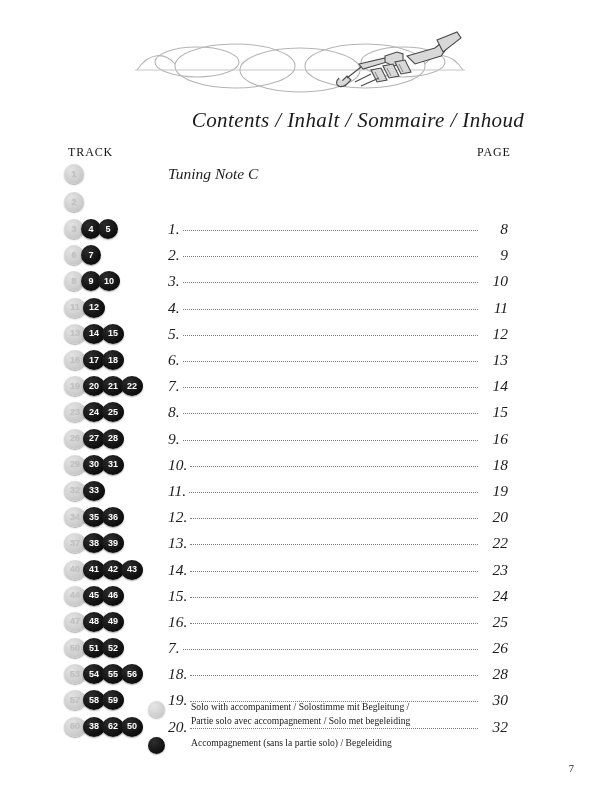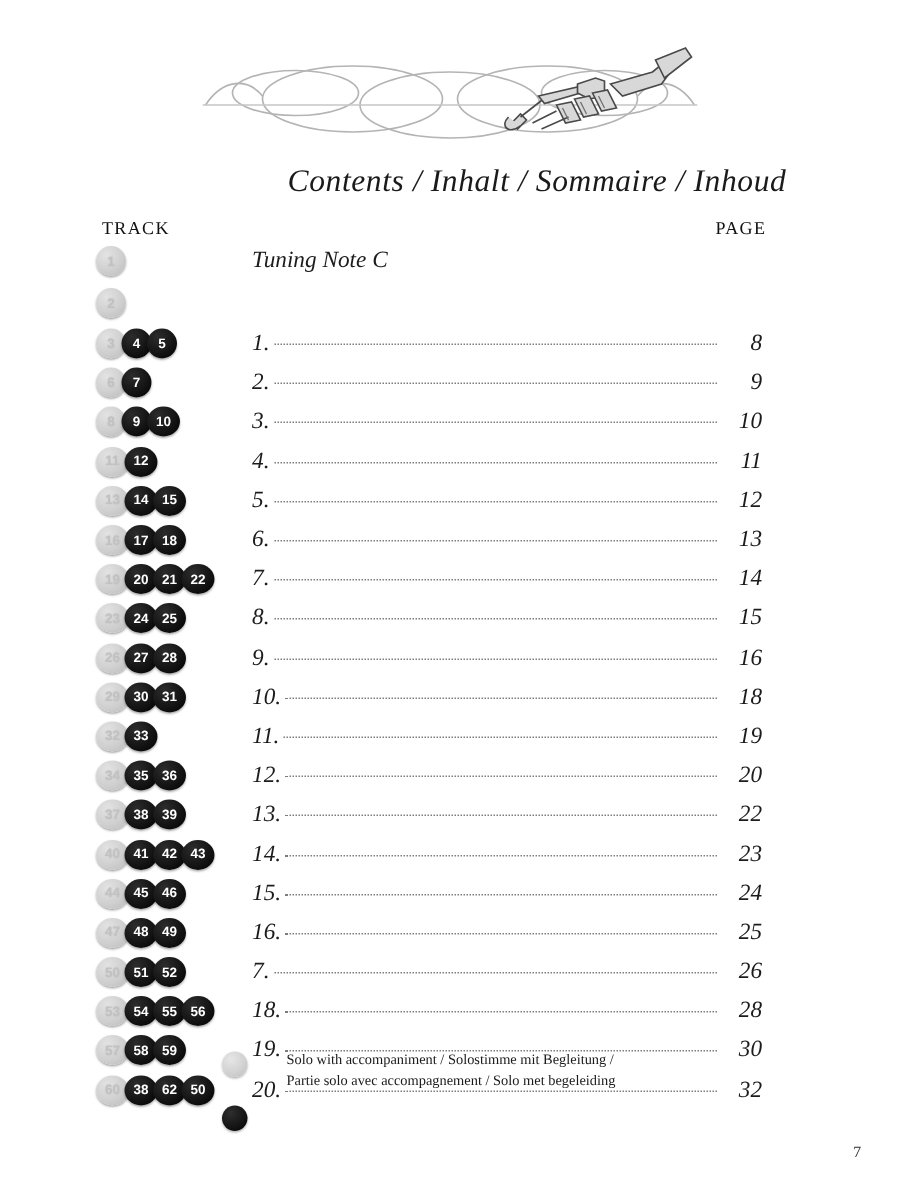--- a/index.html
+++ b/index.html
@@ -479,17 +479,18 @@
     <div class="legend-item">
       <span class="legend-dot solo"></span>
       <div class="legend-text">
         <div>Solo with accompaniment / Solostimme mit Begleitung /</div>
         <div>Partie solo avec accompagnement / Solo met begeleiding</div>
       </div>
     </div>
     <div class="legend-item">
       <span class="legend-dot accomp"></span>
       <div class="legend-text">
+        <div>Accompagnement (sans la partie solo) / Begeleiding</div>
       </div>
     </div>
   </div>
 
 <div class="folio">7</div>
 
 </body></html>

